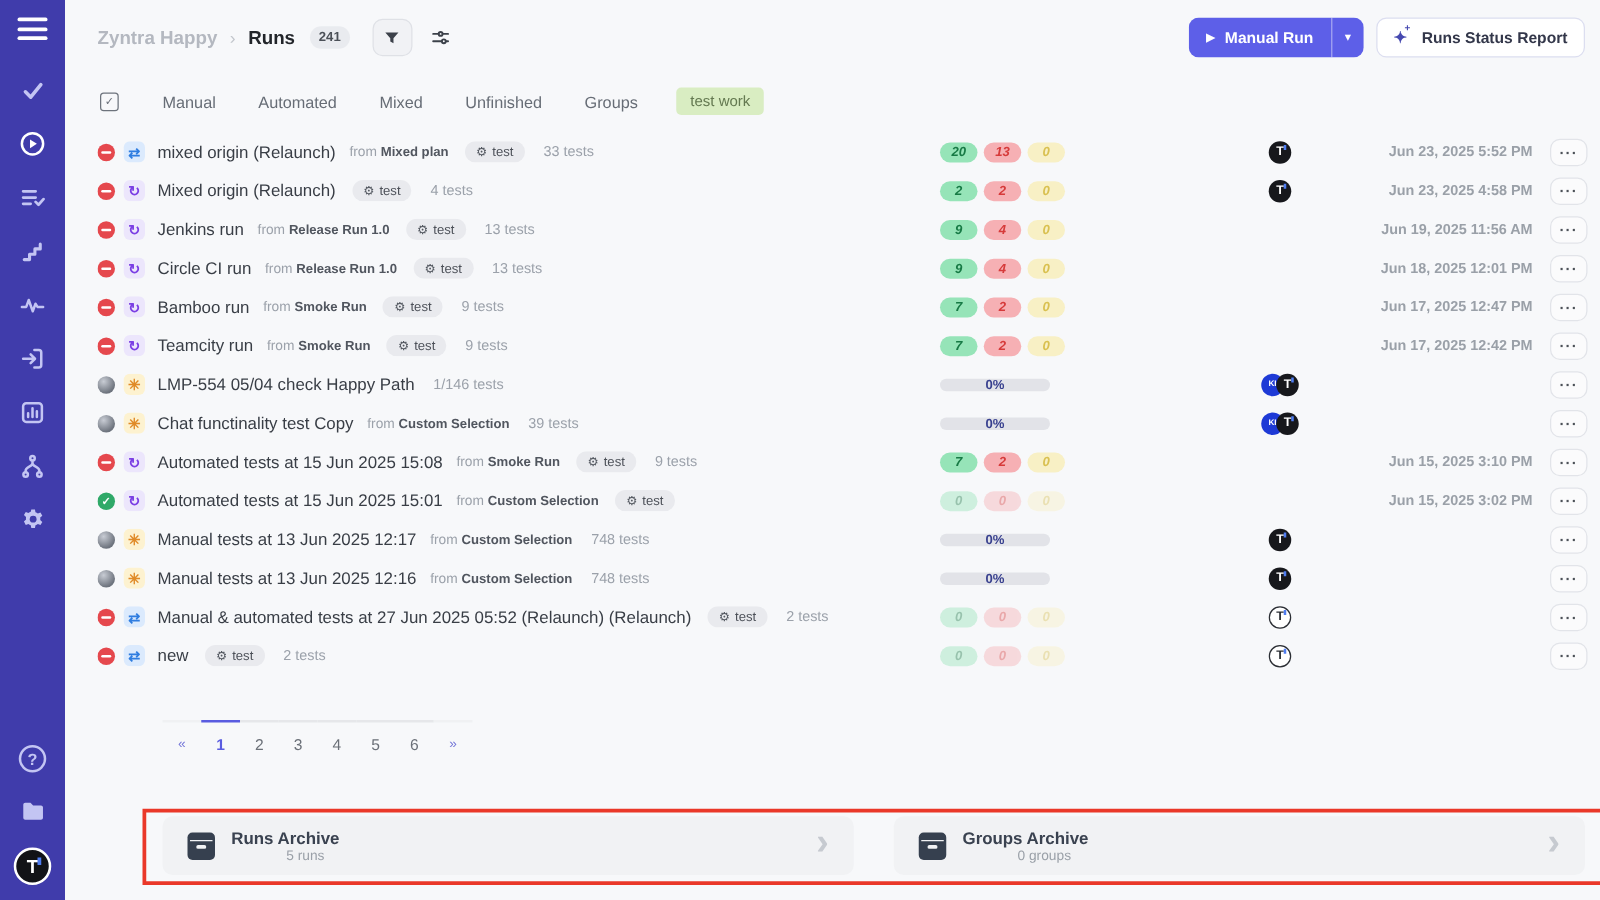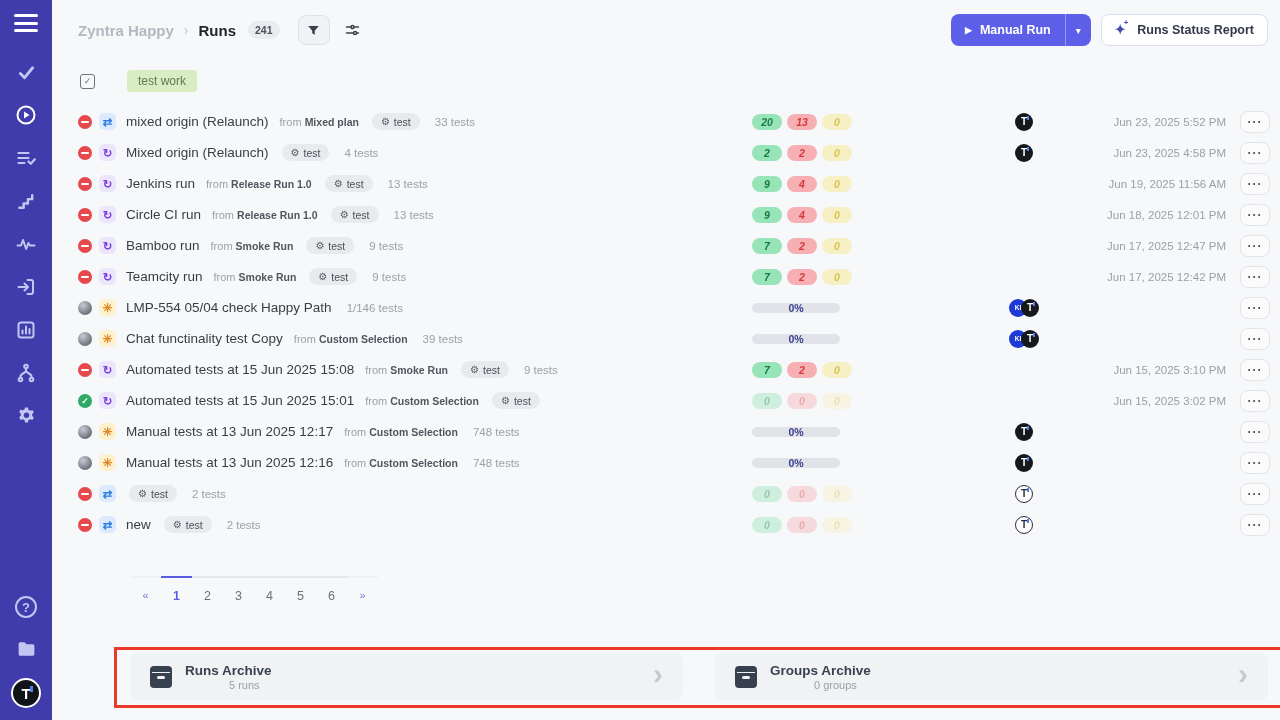--- a/index.html
+++ b/index.html
@@ -79,21 +79,21 @@
   .pbar { width:88px; height:10px; border-radius:5px; background:#e2e3e8; position:relative; }
   .pbar span { position:absolute; left:0; right:0; top:-1px; text-align:center; font-size:10.5px; font-weight:bold; color:#39418f; }
   .ra { width:64px; flex-shrink:0; display:flex; justify-content:center; }
   .av { width:18px; height:18px; border-radius:50%; font-weight:bold; display:flex; align-items:center; justify-content:center; position:relative; }
   .av + .av { margin-left:-6px; }
   .av-dark { background:#17181c; color:#fff; font-size:10px; z-index:2; }
   .av-dark i { position:absolute; top:3px; right:4px; width:2px; height:4px; background:#4f7df2; }
   .av-ki { background:#1e3ad6; color:#fff; font-size:6.5px; z-index:1; }
   .av-outline { background:#fff; border:1.6px solid #2b2e34; color:#2b2e34; font-size:10px; }
   .av-outline i { position:absolute; top:2px; right:3px; width:2px; height:4px; background:#4f7df2; }
-  .rd { width:170px; flex-shrink:0; text-align:right; font-size:11.5px; color:#9aa0a8; }
+  .rd { width:170px; flex-shrink:0; text-align:right; font-size:11.5px; color:#9aa0a8;font-weight:bold; }
   .rm { width:44px; flex-shrink:0; display:flex; justify-content:flex-end; }
   .dots-btn { width:30px; height:22px; border:1px solid #e2e4e9; border-radius:8px; background:#fbfbfc; color:#4c5158; font-size:12px; font-weight:bold; letter-spacing:1px; display:flex; align-items:center; justify-content:center; cursor:pointer; line-height:0; }
 
   
   .pager { display:flex; margin:36px 0 0 78px; }
   .pg { width:31px; text-align:center; border-top:2px solid #e6e7ea; padding-top:11px; font-size:12.5px; color:#6b7078; cursor:pointer; }
   .pg.arrow { border-top-color:#f0f1f3; color:#7577d8; font-size:11px; }
   .pg.active { border-top-color:#5a5ce0; color:#5a5ce0; font-weight:bold; }
 
   
@@ -217,20 +217,27 @@
       </div>
     </div>
     <div class="report-btn">
       <span class="spark"><span>✦</span><sup>+</sup></span>
       <span>Runs Status Report</span>
     </div>
   </header>
 
   <div class="tabs">
     <span class="selall">✓</span>
+    <span id="tabs-slot" style="display:flex;">
+        <span class="tab">Manual</span>
+        <span class="tab">Automated</span>
+        <span class="tab">Mixed</span>
+        <span class="tab">Unfinished</span>
+        <span class="tab">Groups</span>
+      </span>
     <span class="tag-testwork">test work</span>
   </div>
 
   <div class="runs" id="runs-list">
       <div class="run-row">
         <div class="rl">
           <span class="st st-stopped"></span>
           <span class="tp tp-mixed">⇄</span>
           <span class="rname">mixed origin (Relaunch)</span>
           <span class="rfrom">from <b>Mixed plan</b></span>
@@ -496,20 +503,21 @@
         </div>
         <div class="rd"></div>
         <div class="rm">
           <button class="dots-btn">···</button>
         </div>
       </div>
       <div class="run-row">
         <div class="rl">
           <span class="st st-stopped"></span>
           <span class="tp tp-mixed">⇄</span>
+          <span class="rname">Manual &amp; automated tests at 27 Jun 2025 05:52 (Relaunch) (Relaunch)</span>
           <span class="tbadge">
             <span class="gear">⚙</span>
             <span>test</span>
           </span>
           <span class="rtests">2 tests</span>
         </div>
         <div class="rc faded">
           <span class="pill pill-g">0</span>
           <span class="pill pill-r">0</span>
           <span class="pill pill-y">0</span>

